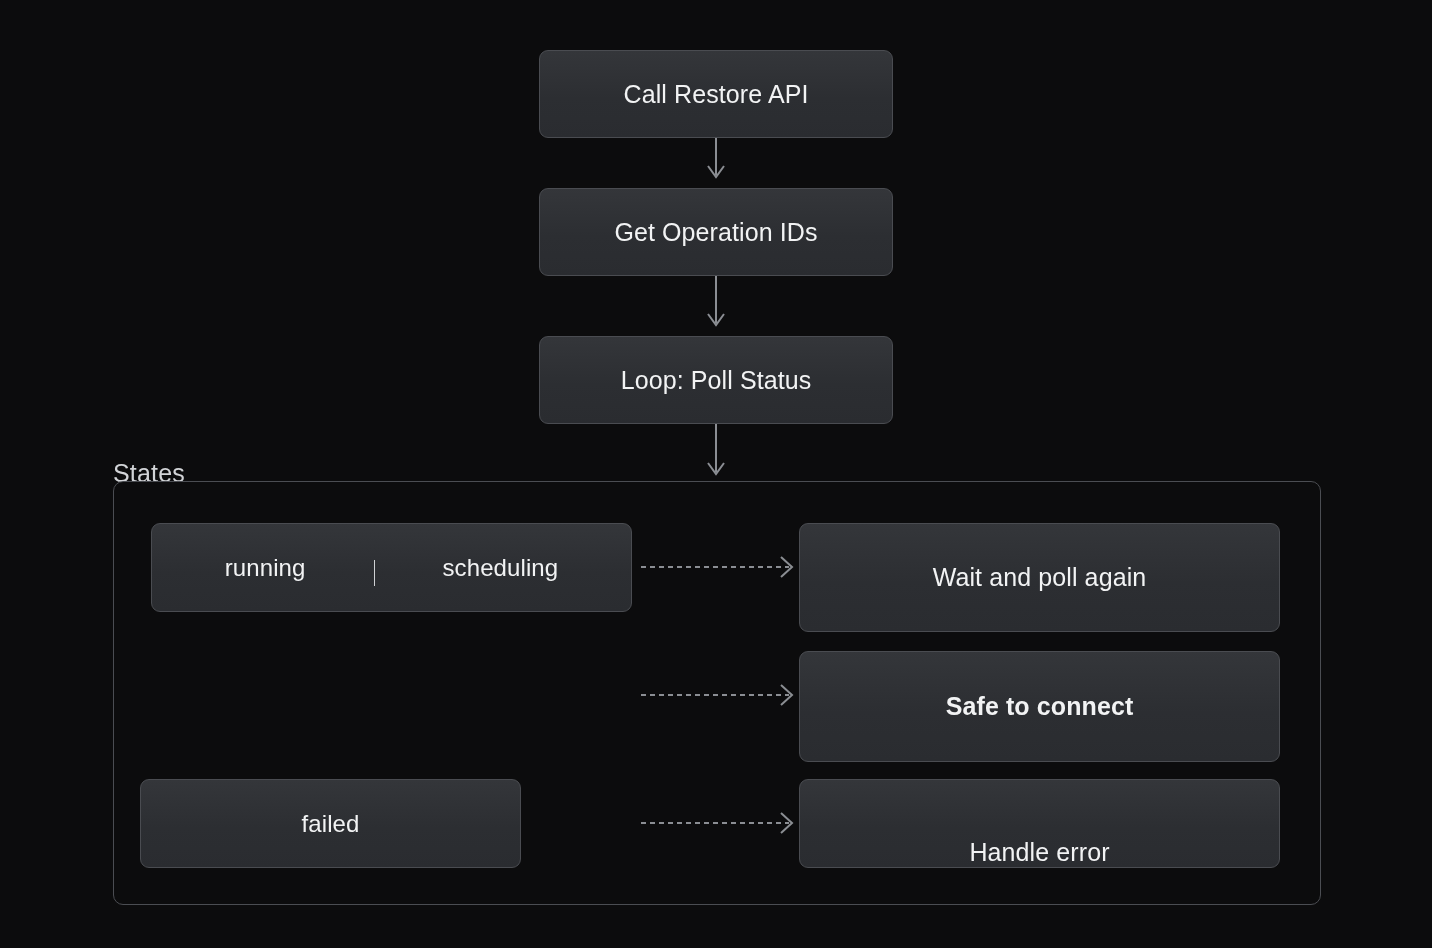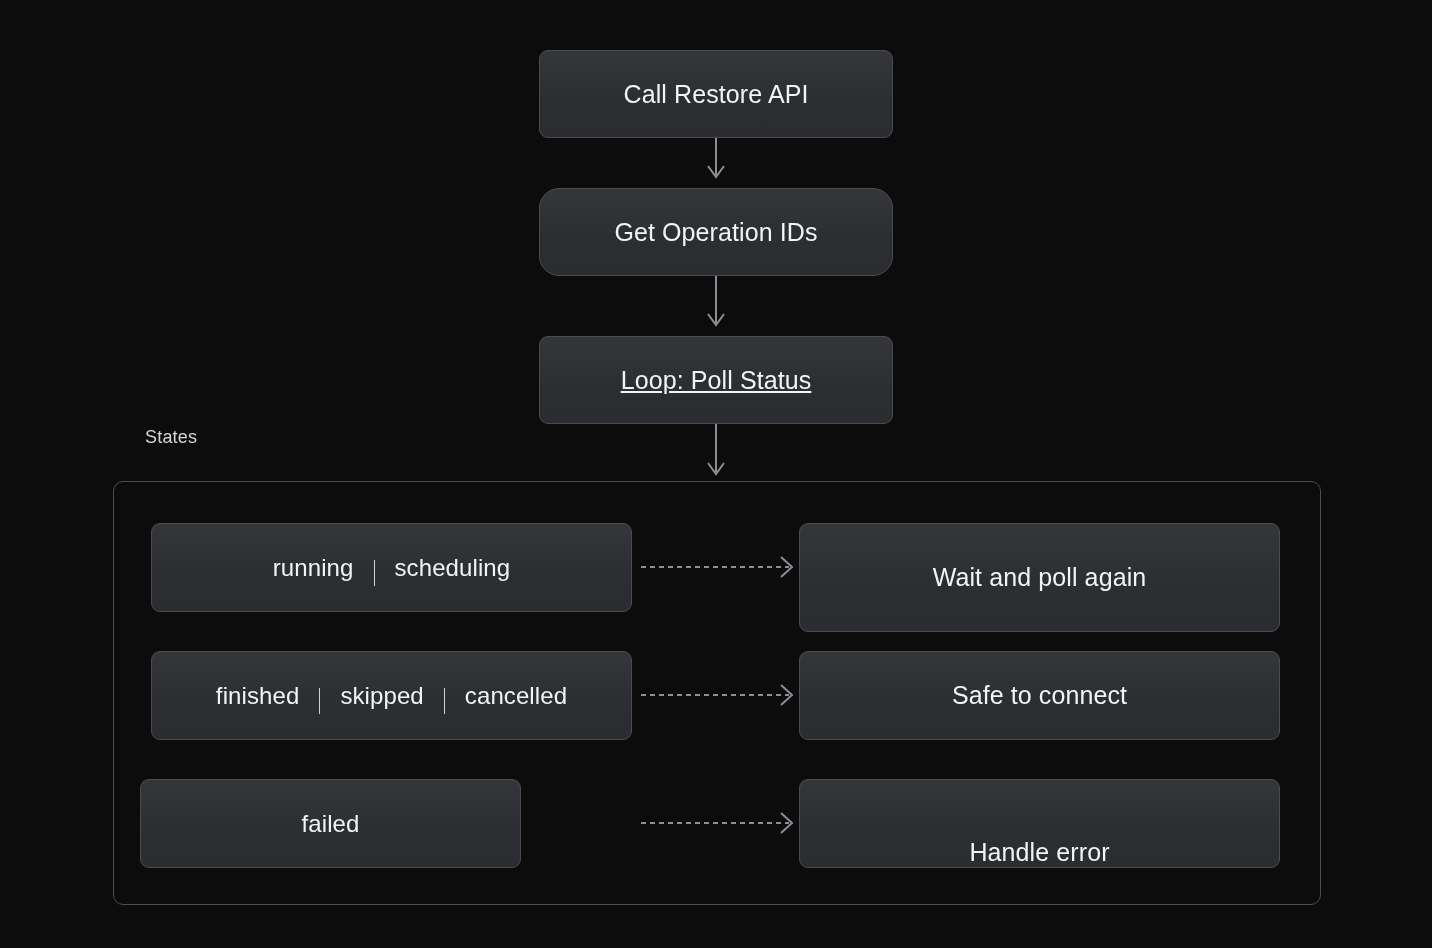--- a/index.html
+++ b/index.html
@@ -43,42 +43,42 @@
     height: 26px;
     background: #cfd1d4;
     margin: 0 20px;
     position: relative;
     top: 5px;
   }
   .state-inner {
     display: flex;
     align-items: center;
     justify-content: center;
+    gap: 48px;
   }
 
   
   #states-group {
     position: absolute;
     left: 113px;
     top: 481px;
     width: 1208px;
     height: 424px;
     box-sizing: border-box;
     border: 1px solid #4b4d52;
     border-radius: 10px;
     background: transparent;
   }
   #states-label {
     position: absolute;
     left: 113px;
-    top: 427px;
-    font-size: 18px;
+    top: 459px;
+    font-size: 25px;
     color: #d2d4d7;
     letter-spacing: .2px;
-    margin-left: 32px;
   }
 
   
   #edges {
     position: absolute;
     left: 0; top: 0;
     width: 1432px;
     height: 948px;
     pointer-events: none;
   }
@@ -110,54 +110,45 @@
       <polyline points="781,557 792,567 781,577"></polyline>
       <polyline points="781,685 792,695 781,705"></polyline>
       <polyline points="781,813 792,823 781,833"></polyline>
     </g>
   </svg>
 
   <div class="node" style="left:539px; top:50px; width:354px; height:88px;">
     <span>Call Restore API</span>
   </div>
 
-  <div class="node" style="left:539px; top:188px; width:354px; height:88px;border-radius:20px;">
+  <div class="node" style="left:539px; top:188px; width:354px; height:88px;">
     <span>Get Operation IDs</span>
   </div>
 
-  <div class="node" style="left:539px; top:336px; width:354px; height:88px;text-decoration:underline;">
+  <div class="node" style="left:539px; top:336px; width:354px; height:88px;">
     <span>Loop: Poll Status</span>
   </div>
 
   <div id="states-label">States</div>
   <div id="states-group"></div>
 
   <div class="node small" style="left:151px; top:523px; width:481px; height:89px;">
     <span class="state-inner">
       <span>running</span>
       <span class="sep"></span>
       <span>scheduling</span>
     </span>
   </div>
 
   <div class="node" style="left:799px; top:523px; width:481px; height:109px;">
     <span>Wait and poll again</span>
   </div>
 
-  <div class="node small" style="left:151px; top:651px; width:481px; height:89px;">
-    <span class="state-inner">
-      <span>finished</span>
-      <span class="sep"></span>
-      <span>skipped</span>
-      <span class="sep"></span>
-      <span>cancelled</span>
-    </span>
-  </div>
 
-  <div class="node" style="left:799px; top:651px; width:481px; height:89px;">
+  <div class="node" style="left:799px; top:651px; width:481px; height:111px;font-weight:bold;">
     <span>Safe to connect</span>
   </div>
 
   <div class="node small" style="left:140px; top:779px; width:381px; height:89px;">
     <span class="state-inner">
       <span>failed</span>
     </span>
   </div>
 
   <div class="node" style="left:799px; top:779px; width:481px; height:89px;align-items:flex-end;">

